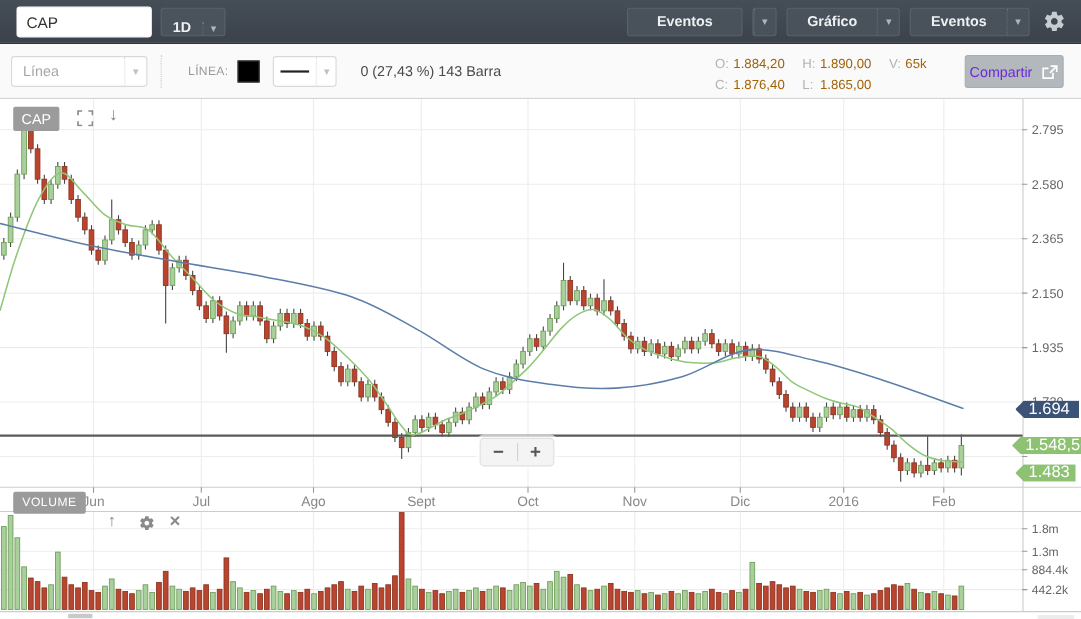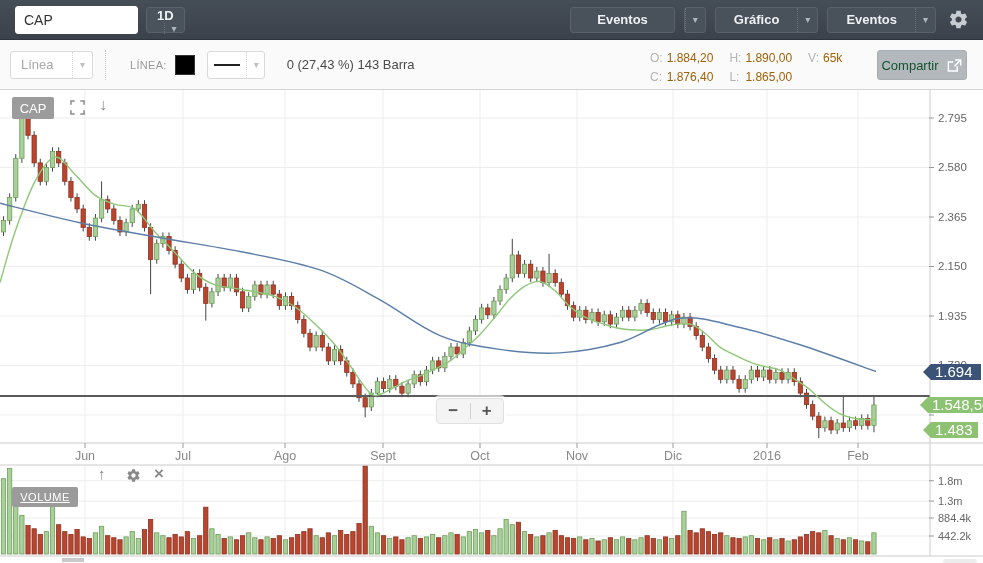--- a/index.html
+++ b/index.html
@@ -6,65 +6,65 @@
   html,body { width:983px; height:563px; overflow:hidden; background:#fff;
               font-family:"Liberation Sans", sans-serif; }
   .app { position:relative; width:983px; height:563px; background:#fff; }
 
   
   .topbar { height:40px; background:linear-gradient(#454d56,#3b424b); border-bottom:1px solid #2e343b;
             display:flex; align-items:center; padding:0 10px; }
   .symbol-input { width:123px; height:28px; background:#fff; border:1px solid #fff; border-radius:3px;
                   font-size:14px; color:#333; padding:0 8px; margin-left:5px; }
   .split-btn { display:flex; align-items:flex-end; height:26px; margin-left:8px;
-               border:1px solid #596269; border-radius:3px; background:#4a525b; color:#eef1f3;flex-direction:column; }
+               border:1px solid #596269; border-radius:3px; background:#4a525b; color:#eef1f3; }
   .split-btn .lbl { display:flex; align-items:center; padding:0 10px; font-size:13px; font-weight:bold; }
   .split-btn .caret { display:flex; align-items:center; padding:0 7px; border-left:1px dotted #667079;
                       color:#aeb6bd; font-size:10px; }
   .topbar-right { margin-left:auto; display:flex; align-items:center; }
   .tb-btn { display:flex; align-items:stretch; height:26px; margin-left:9px; border:1px solid #596269;
             border-radius:3px; background:#49515a; color:#eef1f3; }
   .tb-btn .lbl { display:flex; align-items:center; padding:0 26px; font-size:13px; font-weight:bold; }
   .tb-btn.has-caret .lbl { padding:0 18px; }
   .gear-btn { margin-left:12px; margin-right:4px; color:#c7ccd1; display:flex; align-items:center; }
 
   
   .subbar { position:relative; height:50px; background:#fafafa; border-bottom:1px solid #d4d4d4;
             display:flex; align-items:center; padding:0 10px; }
   .sel { display:flex; align-items:stretch; height:28px; background:#fff; border:1px solid #d9d9d9;
          border-radius:3px; color:#a6a6a6; }
   .sel .lbl { display:flex; align-items:center; padding:0 10px; font-size:13px; }
   .sel .caret { display:flex; align-items:center; padding:0 7px; border-left:1px dotted #d9d9d9;
                 color:#c0c0c0; font-size:10px; }
-  .chart-type-sel { width:83px; }
+  .chart-type-sel { width:124px; }
   .chart-type-sel .lbl { flex:1; }
   .vdiv { height:30px; border-left:1px dotted #c9c9c9; margin:0 12px; }
   .linea-label { font-size:11px; color:#9a9a9a; letter-spacing:.3px; margin-right:8px;margin-left:12px; }
   .swatch { width:20px; height:20px; background:#000; border:1px solid #333; margin-right:12px; }
   .line-style-sel { width:58px; }
   .line-style-sel .glyph-wrap { display:flex; align-items:center; padding:0 6px; flex:1; }
   .line-glyph { width:26px; height:0; border-top:2px solid #222; }
   .bar-info { font-size:13px; color:#4a4a4a; margin-left:22px; }
   .quote { position:absolute; left:648px; top:7px; font-size:12px; line-height:12px; color:#8f8f8f; }
   .quote table td { padding:3px 4px 2px 0; white-space:nowrap; }
   .quote .k { color:#b3b3b3; padding-right:2px; }
   .quote .v { color:#a16207; padding-right:14px; }
   .share-btn { position:absolute; right:16px; top:10px; width:90px; height:30px; background:#b3b8bd;
-               border:1px solid #a8adb2; border-radius:3px; color:#14532d; font-size:13px;
+               border:1px solid #a8adb2; border-radius:3px; color:#6d28d9; font-size:13px;
                display:flex; align-items:center; justify-content:center; gap:7px; }
 
   
   .chartwrap { position:relative; width:983px; height:473px; background:#fff; }
   .chartwrap svg { position:absolute; left:0; top:0; }
   svg text { font-family:"Liberation Sans", sans-serif; }
 
   .badge { position:absolute; background:#9b9b9b; color:#fff; border-radius:2px;
            display:flex; align-items:center; justify-content:center; z-index:5; }
   .cap-badge { left:12px; top:7px; width:42px; height:22px; font-size:13px; }
-  .vol-badge { left:12px; top:397px; width:66px; height:20px; font-size:11px; letter-spacing:.5px;text-decoration:underline; }
+  .vol-badge { left:12px; top:357px; width:66px; height:20px; font-size:11px; letter-spacing:.5px; }
   .panel-icon { position:absolute; color:#8a8a8a; z-index:5; display:flex; align-items:center; justify-content:center; }
   .expand-icon { left:70px; top:10px; width:16px; height:16px; }
   .darrow-icon { left:99px; top:6px; font-size:16px; }
   .uarrow-icon { left:98px; top:375px; font-size:15px; }
   .volgear-icon { left:126px; top:378px; width:16px; height:16px; }
   .close-icon { left:154px; top:374px; font-size:17px; font-weight:bold; }
 
   .zoomctl { position:absolute; left:436px; top:308px; width:68px; height:26px; background:#f4f4f4;
              border:1px solid #e0e0e0; border-radius:4px; box-shadow:0 0 0 3px rgba(255,255,255,.65);
              display:flex; z-index:5; }

